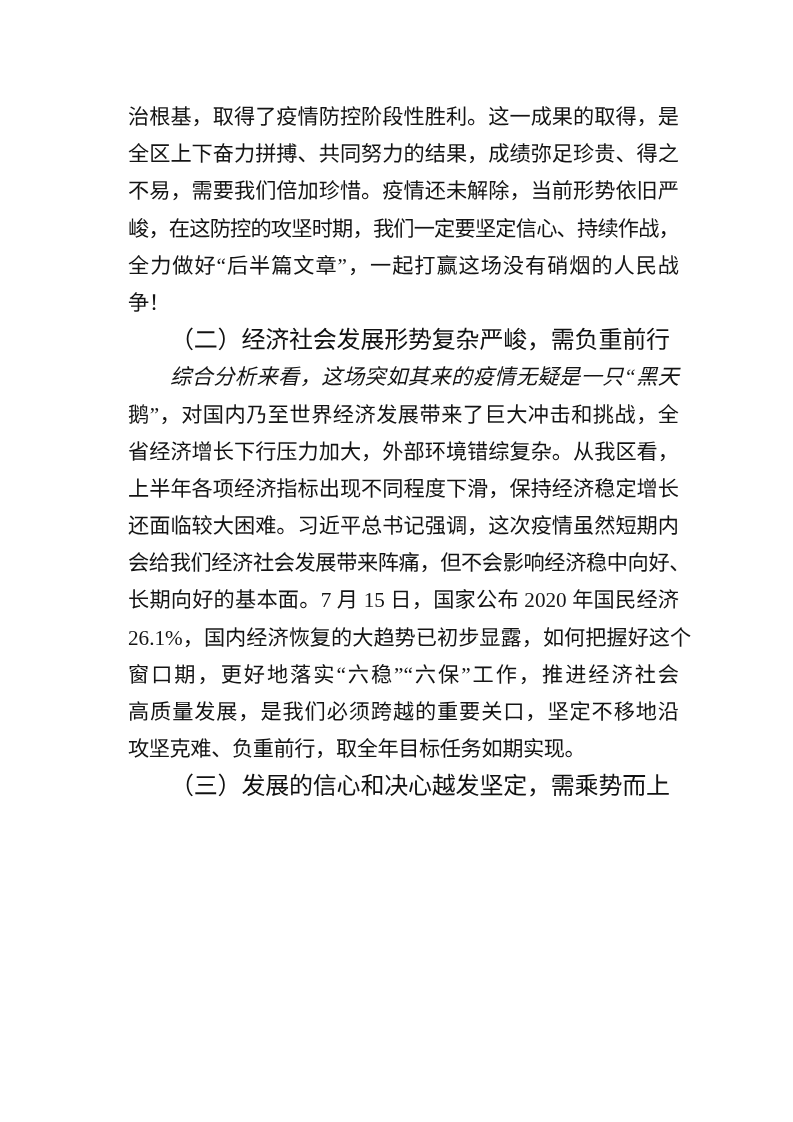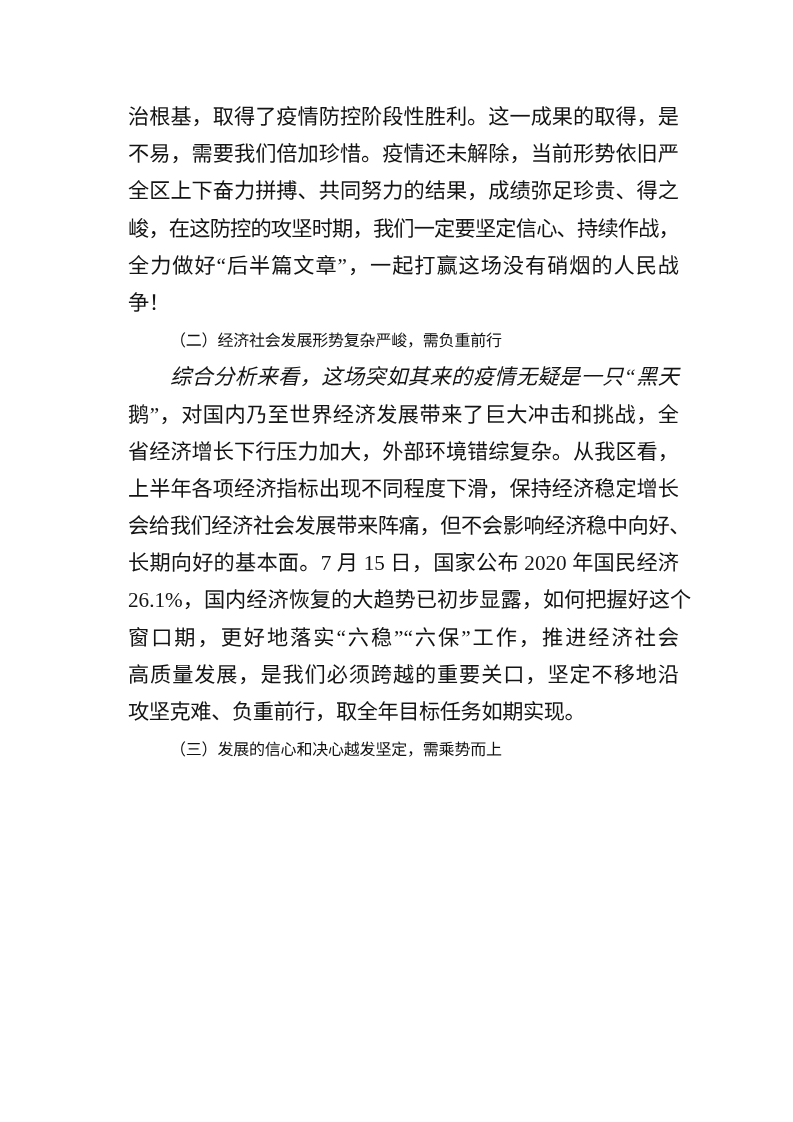--- a/index.html
+++ b/index.html
@@ -58,48 +58,49 @@
     .line.hang {
       width: 562px;
       letter-spacing: -0.4px;
     }
     .heading {
       display: block;
       height: 37.2px;
       white-space: nowrap;
       margin-left: 42px;
       font-family: "DejaVu Serif", serif;
-      font-size: 16px;
+      font-size: 24px;
       letter-spacing: -0.2px;
       text-align: left;
       color: #111111;
     }
   </style>
 </head>
 <body>
 
 <div class="page">
   <div class="text-block">
 
     <div>
       <span class="line">治根基，取得了疫情防控阶段性胜利。这一成果的取得，是</span>
+      <span class="line">全区上下奋力拼搏、共同努力的结果，成绩弥足珍贵、得之</span>
       <span class="line">不易，需要我们倍加珍惜。疫情还未解除，当前形势依旧严</span>
-      <span class="line">全区上下奋力拼搏、共同努力的结果，成绩弥足珍贵、得之</span>
       <span class="line tight">峻，在这防控的攻坚时期，我们一定要坚定信心、持续作战，</span>
       <span class="line">全力做好“后半篇文章”，一起打赢这场没有硝烟的人民战</span>
       <span class="line last">争！</span>
     </div>
 
     <div class="heading">（二）经济社会发展形势复杂严峻，需负重前行</div>
 
     <div>
       <span class="line indent">综合分析来看，这场突如其来的疫情无疑是一只“黑天</span>
       <span class="line">鹅”，对国内乃至世界经济发展带来了巨大冲击和挑战，全</span>
       <span class="line">省经济增长下行压力加大，外部环境错综复杂。从我区看，</span>
       <span class="line">上半年各项经济指标出现不同程度下滑，保持经济稳定增长</span>
+      <span class="line">还面临较大困难。习近平总书记强调，这次疫情虽然短期内</span>
       <span class="line hang">会给我们经济社会发展带来阵痛，但不会影响经济稳中向好、</span>
       <span class="line">长期向好的基本面。7 月 15 日，国家公布 2020 年国民经济</span>
       <span class="line">26.1%，国内经济恢复的大趋势已初步显露，如何把握好这个</span>
       <span class="line">窗口期，更好地落实“六稳”“六保”工作，推进经济社会</span>
       <span class="line">高质量发展，是我们必须跨越的重要关口，坚定不移地沿</span>
       <span class="line last">攻坚克难、负重前行，取全年目标任务如期实现。</span>
     </div>
 
     <div class="heading">（三）发展的信心和决心越发坚定，需乘势而上</div>
 

